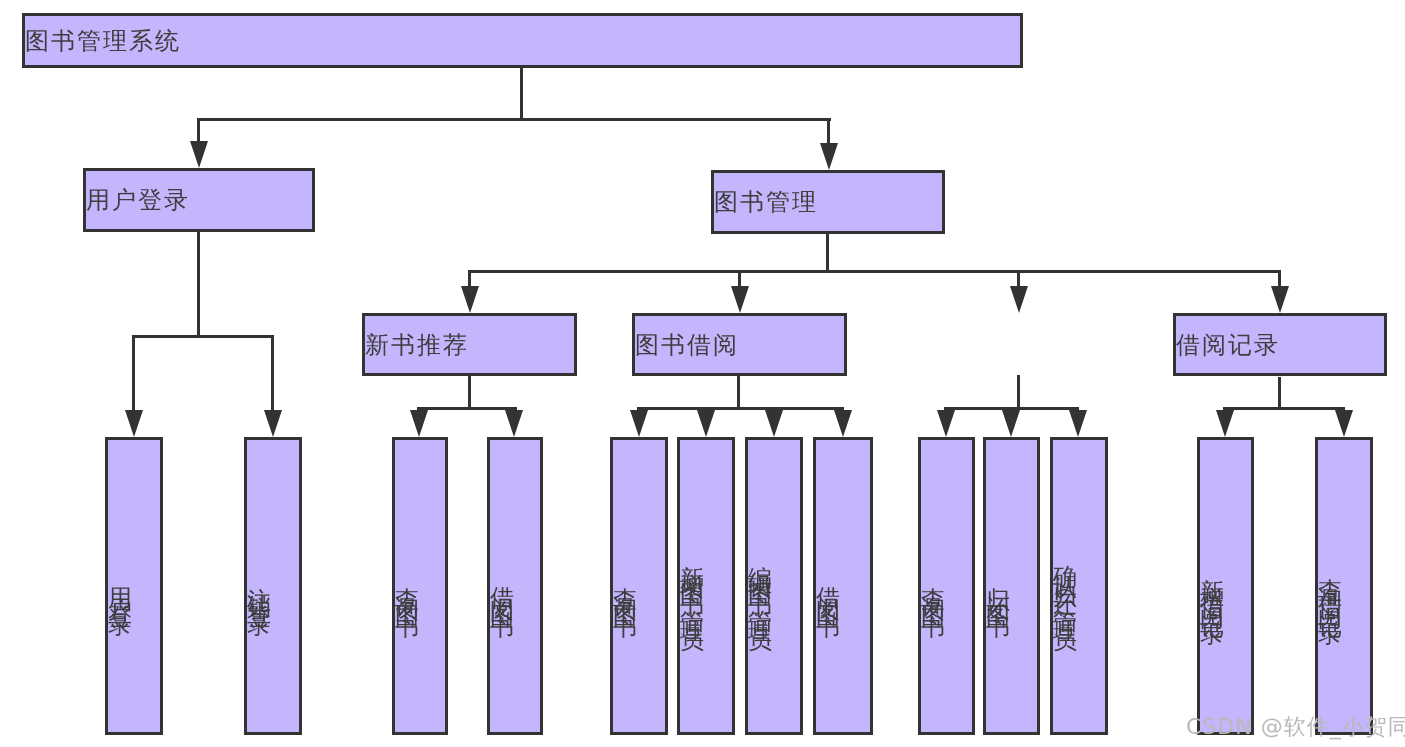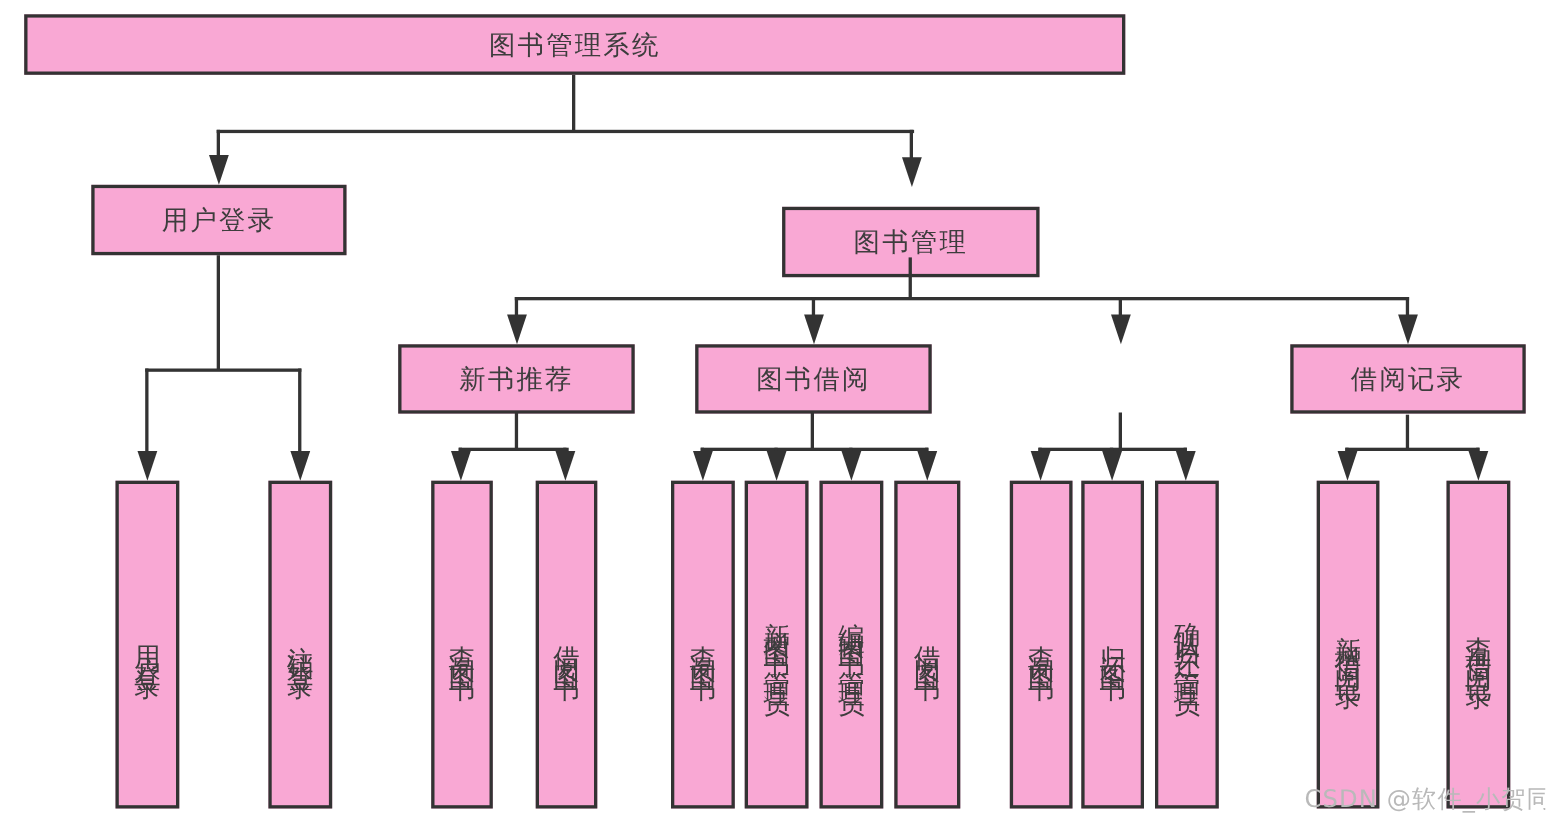--- a/index.html
+++ b/index.html
@@ -7,25 +7,24 @@
     position: relative;
     width: 1405px;
     height: 747px;
     background: #ffffff;
     font-family: "DejaVu Sans", sans-serif;
     overflow: hidden;
   }
   .box {
     position: absolute;
     border: 3px solid #333333;
-    background: #f9a8d4;
+    background: #c4b5fd;
     box-sizing: border-box;
     display: flex;
     align-items: center;
-    justify-content: center;
   }
   .lbl {
     color: #3d3d3d;
     font-size: 24px;
     letter-spacing: 2px;
     white-space: nowrap;
   }
   .box.v .lbl {
     writing-mode: vertical-rl;
     text-orientation: mixed;
@@ -64,21 +63,21 @@
   <div class="cl" style="left:520px; top:68px; width:3px; height:51px;"></div>
   <div class="cl" style="left:197px; top:118px; width:634px; height:3px;"></div>
   <div class="cl" style="left:197px; top:118px; width:3px; height:26px;"></div>
   <div class="cl" style="left:827px; top:118px; width:3px; height:28px;"></div>
   <div class="arr" style="left:190px; top:141px;"></div>
   <div class="arr" style="left:820px; top:143px;"></div>
 
   <div class="box h" style="left:83px; top:168px; width:232px; height:64px;">
     <span class="lbl">用户登录</span>
   </div>
-  <div class="box h" style="left:711px; top:170px; width:234px; height:64px;margin-top:18px;">
+  <div class="box h" style="left:711px; top:170px; width:234px; height:64px;">
     <span class="lbl">图书管理</span>
   </div>
 
   <div class="cl" style="left:197px; top:232px; width:3px; height:105px;"></div>
   <div class="cl" style="left:132px; top:335px; width:142px; height:3px;"></div>
   <div class="cl" style="left:132px; top:335px; width:3px; height:78px;"></div>
   <div class="cl" style="left:271px; top:335px; width:3px; height:78px;"></div>
   <div class="arr" style="left:125px; top:410px;"></div>
   <div class="arr" style="left:264px; top:410px;"></div>
 

